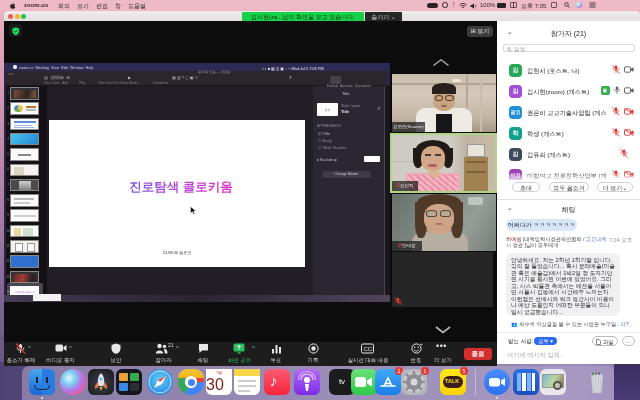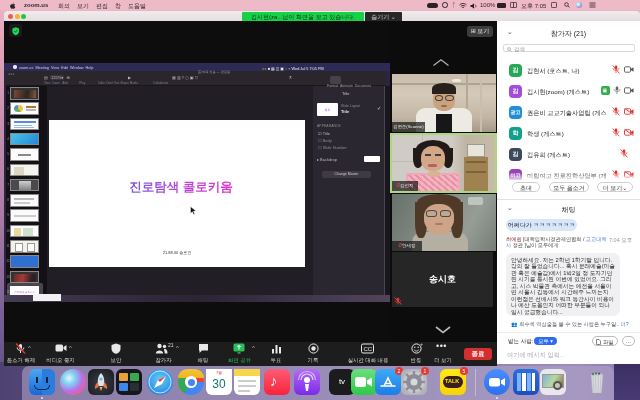--- a/index.html
+++ b/index.html
@@ -230,21 +230,20 @@
   <div class="abs" style="left:23px;top:8px;width:12px;height:36px;background:#4f3a28;border-radius:0 0 40% 40%;"></div>
   <div class="abs" style="left:59px;top:8px;width:12px;height:36px;background:#4f3a28;border-radius:0 0 40% 40%;"></div>
   <div class="abs" style="left:32px;top:10px;width:30px;height:28px;background:#cda487;border-radius:44%;"></div>
   <div class="abs" style="left:34px;top:16px;width:11px;height:6.5px;border:0.9px solid #55493c;border-radius:40%;background:rgba(150,180,175,.35);"></div>
   <div class="abs" style="left:48px;top:16px;width:11px;height:6.5px;border:0.9px solid #55493c;border-radius:40%;background:rgba(150,180,175,.35);"></div>
   <div class="abs" style="left:43px;top:29px;width:8px;height:2px;background:#a8766a;border-radius:40%;"></div>
   <div class="abs" style="left:0px;top:47px;width:30px;height:10px;background:rgba(20,20,20,.7);color:#eee;font-size:4.5px;line-height:10px;text-align:center;"><span style="color:#e44">Ø</span>안세정</div>
 </div>
 
 <div class="abs" style="left:392px;top:252px;width:101px;height:55px;background:#262626;">
-  <div class="abs" style="left:0;right:0;top:21px;text-align:center;color:#fff;font-size:9px;font-weight:bold;">송시호</div>
   <svg class="abs" style="left:2px;top:45px;" width="8" height="8" viewBox="0 0 8 8">
       <rect x="2.7" y="0.8" width="2.6" height="4.2" rx="1.3" fill="#d33"></rect>
       <path d="M1.2 3.5 C1.2 6.5 6.8 6.5 6.8 3.5 M4 6 L4 7.6" stroke="#d33" stroke-width="0.8" fill="none"></path>
       <line x1="0.7" y1="0.5" x2="7.3" y2="7.5" stroke="#e43" stroke-width="1"></line>
     </svg>
 </div>
 <svg class="abs" style="left:435px;top:326px;" width="16" height="8" viewBox="0 0 16 8">
     <path d="M1 1 L8 6.5 L15 1" stroke="#b9b9b9" stroke-width="1.6" fill="none"></path>
   </svg>
 
@@ -483,21 +482,21 @@
 <div class="di" style="left:178px;border-radius:50%;background:conic-gradient(from -30deg,#ea4335 0 120deg,#4285f4 120deg 240deg,#34a853 240deg 360deg);">
     <div style="position:absolute;left:7px;top:7px;width:12px;height:12px;background:#fff;border-radius:50%;"></div>
     <div style="position:absolute;left:9px;top:9px;width:8px;height:8px;background:#4285f4;border-radius:50%;"></div>
     <div style="position:absolute;left:0px;top:0px;width:26px;height:9px;background:linear-gradient(180deg,#f3c43a,#f0b41e);border-radius:13px 13px 0 0;"></div>
     <div style="position:absolute;left:7px;top:7px;width:12px;height:12px;background:#fff;border-radius:50%;"></div>
     <div style="position:absolute;left:9.5px;top:9.5px;width:7px;height:7px;background:#4285f4;border-radius:50%;"></div>
   </div>
 
 <div class="di" style="left:206px;background:#fff;">
     <div style="position:absolute;left:0;top:0;width:26px;height:7px;background:#fff;color:#e53935;font-size:4px;text-align:center;line-height:7px;">7월</div>
-    <div style="position:absolute;left:0;top:6px;width:26px;height:20px;color:#0f766e;font-size:12px;text-align:center;line-height:19px;">30</div>
+    <div style="position:absolute;left:0;top:6px;width:26px;height:20px;color:#7f1d1d;font-size:16px;text-align:left;line-height:19px;">30</div>
   </div>
 
 <div class="di" style="left:234px;background:#fff;">
     <div style="position:absolute;left:0;top:0;width:26px;height:7px;background:#f7d64a;"></div>
     <div style="position:absolute;left:4px;top:11px;width:18px;height:1.5px;background:#ccc;"></div>
     <div style="position:absolute;left:4px;top:16px;width:18px;height:1.5px;background:#ccc;"></div>
     <div style="position:absolute;left:4px;top:21px;width:12px;height:1.5px;background:#ccc;"></div>
   </div>
 
 <div class="di" style="left:264px;background:linear-gradient(180deg,#fb5c74,#fa233b);">

